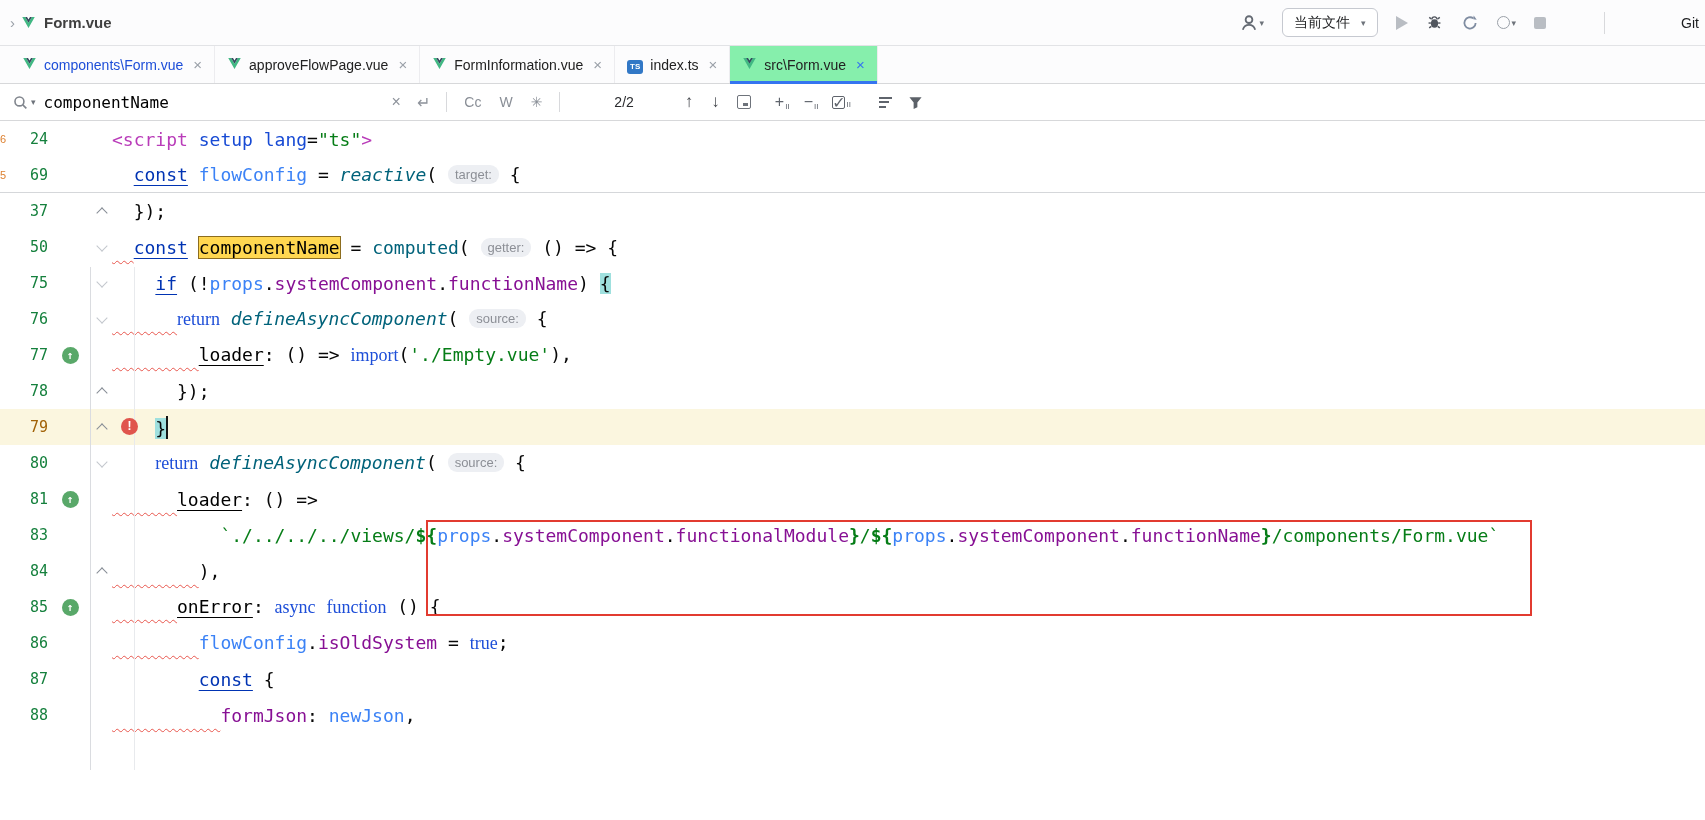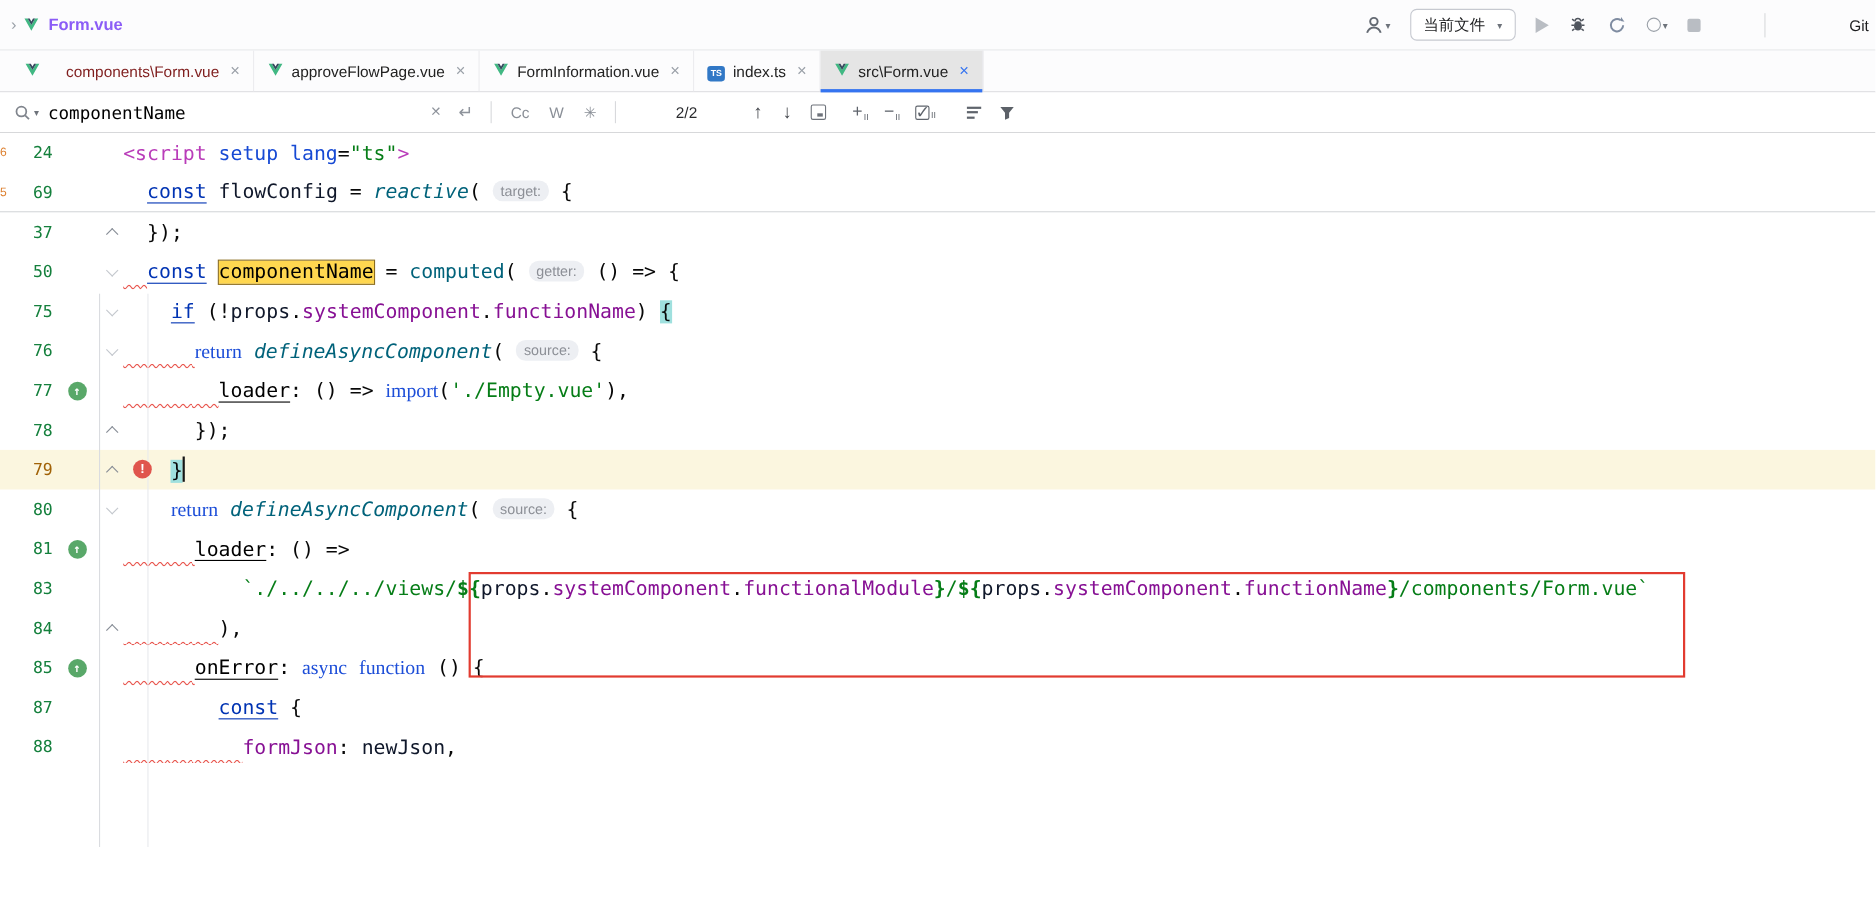--- a/index.html
+++ b/index.html
@@ -3,41 +3,41 @@
 <meta charset="utf-8">
 <style>
   * { margin:0; padding:0; box-sizing:border-box; }
   html,body { width:1705px; height:820px; overflow:hidden; background:#fff;
               font-family:"Liberation Sans",sans-serif; position:relative; }
 
   
   .titlebar { height:46px; display:flex; align-items:center; background:#fcfcfd;
               border-bottom:1px solid #e2e3e6; padding:0 6px 0 8px; }
   .crumb-chev { color:#9aa0a8; font-size:15px; margin:0 6px 0 2px; }
-  .title { font-size:15px; font-weight:bold; color:#8b5cf6; margin-left:8px; }
+  .title { font-size:15px; font-weight:bold; color:#404040; margin-left:8px; }
   .tb-right { margin-left:auto; display:flex; align-items:center; gap:18px; }
   .mini-dd { font-size:9px; color:#6e737b; margin-left:2px; }
   .combo { display:flex; align-items:center; gap:9px; height:29px; padding:0 11px;
            border:1px solid #c6c9d0; border-radius:6px; background:#fff;
            font-size:14px; color:#1c1d1f; }
   .play-tri { width:0; height:0; border-left:12px solid #b9bdc3;
               border-top:7px solid transparent; border-bottom:7px solid transparent; display:inline-block; }
   .stop-sq { width:12px; height:12px; background:#b9bdc3; border-radius:2px; display:inline-block; }
   .circ-o { width:13px; height:13px; border:1.6px solid #9aa0a8; border-radius:50%; display:inline-block; }
   .vdiv { width:1px; height:22px; background:#d8d9dc; margin-left:40px; }
   .git { font-size:14px; color:#1c1d1f; margin-left:58px; }
   .icnbtn { display:inline-flex; align-items:center; }
 
   
   .tabbar { height:38px; display:flex; align-items:stretch; background:#fcfcfd;
             border-bottom:1px solid #d7d8da; padding-left:10px; }
   .tab { display:flex; align-items:center; gap:7px; padding:0 12px; font-size:14px;
          color:#222; border-right:1px solid #ececef; position:relative; }
-  .tab.modified .tab-label { color:#7f1d1d;margin-left:16px; }
-  .tab.active { background:#e5e5e5; }
+  .tab.modified .tab-label { color:#1d4ed8; }
+  .tab.active { background:#86efac; }
   .tab.active::after { content:""; position:absolute; left:0; right:0; bottom:-1px;
                        height:3px; background:#3574f0; }
   .tab .close { color:#9aa0a8; font-size:15px; margin-left:3px; }
   .tab.active .close { color:#3574f0; }
   .ts-badge { display:inline-block; background:#3178c6; color:#fff; font-weight:bold;
               font-size:8px; padding:3px 3px; border-radius:3px; line-height:1; }
 
   
   .findbar { height:37px; display:flex; align-items:center; background:#fff;
              border-bottom:1px solid #d7d8da; padding-left:12px; }
@@ -80,21 +80,21 @@
   .chev-d { border-right:1.8px solid #c3c7cd; border-bottom:1.8px solid #c3c7cd; transform:rotate(45deg); margin-top:-3px; }
   .chev-u { border-left:1.8px solid #868c95; border-top:1.8px solid #868c95; transform:rotate(45deg); margin-top:3px; }
   .err { position:absolute; left:121px; top:9px; width:17px; height:17px; border-radius:50%;
          background:#e0554d; color:#fff; font:bold 12px/17px "Liberation Sans",sans-serif; text-align:center; z-index:4; }
 
   
   .tok-k  { color:#1d4ed8;font-family:Liberation Serif, serif; }
   .tok-ku { color:#0033b3; text-decoration:underline; text-underline-offset:4px; }
   .tok-f  { color:#00627a; }
   .tok-fi { color:#00627a; font-style:italic; }
-  .tok-v  { color:#0f172a; }
+  .tok-v  { color:#3b82f6; }
   .tok-p  { color:#871094; }
   .tok-pu { color:#000000; text-decoration:underline; text-underline-offset:4px; }
   .tok-s  { color:#067d17; }
   .tok-sd { color:#067d17; font-weight:bold; }
   .tok-t  { color:#080808; }
   .tok-tag  { color:#b93cb9;margin-top:36px; }
   .tok-attr { color:#174ad4; }
   .tok-hly { background:#ffd750; outline:1.5px solid #8c6d1f; color:#000; }
   .tok-hlc { background:#9fe0de; }
   .tok-sq { text-decoration:underline wavy #e8564e; text-decoration-thickness:1px; text-underline-offset:6px; }
@@ -371,20 +371,27 @@
           <span class="edge"></span>
           <span class="lnum">85</span>
           <span class="colA">
             <span class="g-up">↑</span>
           </span>
           <span class="colF"></span>
           <span class="code"><span class="tok-sq">&nbsp;&nbsp;&nbsp;&nbsp;&nbsp;&nbsp;</span><span class="tok-pu">onError</span><span class="tok-t">: </span><span class="tok-k">async</span><span> </span><span class="tok-k">function</span><span class="tok-t"> () </span><span class="tok-t">{</span></span>
         </div>
         <div class="line">
           <span class="edge"></span>
+          <span class="lnum">86</span>
+          <span class="colA"></span>
+          <span class="colF"></span>
+          <span class="code"><span class="tok-sq">&nbsp;&nbsp;&nbsp;&nbsp;&nbsp;&nbsp;&nbsp;&nbsp;</span><span class="tok-v">flowConfig</span><span class="tok-t">.</span><span class="tok-p">isOldSystem</span><span class="tok-t"> = </span><span class="tok-k">true</span><span class="tok-t">;</span></span>
+        </div>
+        <div class="line">
+          <span class="edge"></span>
           <span class="lnum">87</span>
           <span class="colA"></span>
           <span class="colF"></span>
           <span class="code"><span>        </span><span class="tok-ku">const</span><span class="tok-t"> </span><span class="tok-t">{</span></span>
         </div>
         <div class="line">
           <span class="edge"></span>
           <span class="lnum">88</span>
           <span class="colA"></span>
           <span class="colF"></span>

